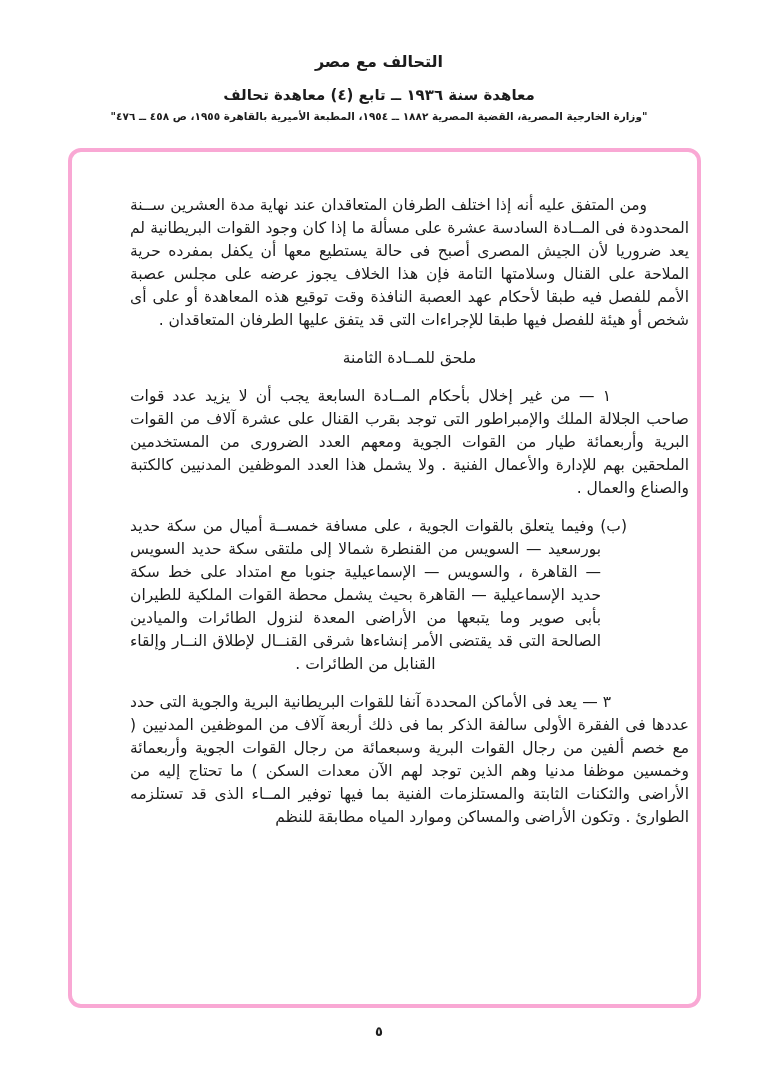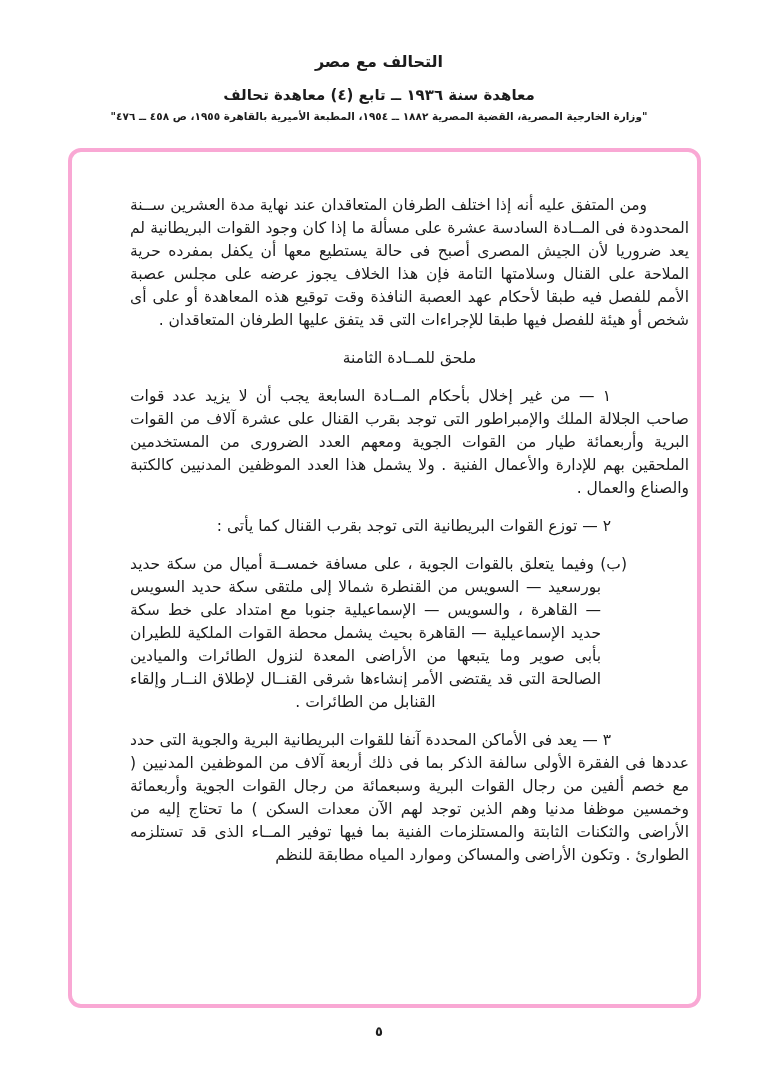--- a/index.html
+++ b/index.html
@@ -88,21 +88,20 @@
   <div class="doc-title">التحالف مع مصر</div>
   <div class="doc-subtitle">معاهدة سنة ١٩٣٦ ــ تابع (٤) معاهدة تحالف</div>
   <div class="doc-source">"وزارة الخارجية المصرية، القضية المصرية ١٨٨٢ ــ ١٩٥٤، المطبعة الأميرية بالقاهرة ١٩٥٥، ص ٤٥٨ ــ ٤٧٦"</div>
 </header>
 
 <div class="green-frame">
   <div class="treaty-body">
     <p class="para indent-sm">ومن المتفق عليه أنه إذا اختلف الطرفان المتعاقدان عند نهاية مدة العشرين ســنة المحدودة فى المــادة السادسة عشرة على مسألة ما إذا كان وجود القوات البريطانية لم يعد ضروريا لأن الجيش المصرى أصبح فى حالة يستطيع معها أن يكفل بمفرده حرية الملاحة على القنال وسلامتها التامة فإن هذا الخلاف يجوز عرضه على مجلس عصبة الأمم للفصل فيه طبقا لأحكام عهد العصبة النافذة وقت توقيع هذه المعاهدة أو على أى شخص أو هيئة للفصل فيها طبقا للإجراءات التى قد يتفق عليها الطرفان المتعاقدان .</p>
     <p class="para annex-heading">ملحق للمــادة الثامنة</p>
     <p class="para indent-lg">١ — من غير إخلال بأحكام المــادة السابعة يجب أن لا يزيد عدد قوات صاحب الجلالة الملك والإمبراطور التى توجد بقرب القنال على عشرة آلاف من القوات البرية وأربعمائة طيار من القوات الجوية ومعهم العدد الضرورى من المستخدمين الملحقين بهم للإدارة والأعمال الفنية . ولا يشمل هذا العدد الموظفين المدنيين كالكتبة والصناع والعمال .</p>
-    <p class="para indent-lg">٢ — توزع القوات البريطانية التى توجد بقرب القنال كما يأتى :</p>
     <p class="para hang-item">(ب) وفيما يتعلق بالقوات الجوية ، على مسافة خمســة أميال من سكة حديد بورسعيد — السويس من القنطرة شمالا إلى ملتقى سكة حديد السويس — القاهرة ، والسويس — الإسماعيلية جنوبا مع امتداد على خط سكة حديد الإسماعيلية — القاهرة بحيث يشمل محطة القوات الملكية للطيران بأبى صوير وما يتبعها من الأراضى المعدة لنزول الطائرات والميادين الصالحة التى قد يقتضى الأمر إنشاءها شرقى القنــال لإطلاق النــار وإلقاء القنابل من الطائرات .</p>
     <p class="para indent-lg">٣ — يعد فى الأماكن المحددة آنفا للقوات البريطانية البرية والجوية التى حدد عددها فى الفقرة الأولى سالفة الذكر بما فى ذلك أربعة آلاف من الموظفين المدنيين ( مع خصم ألفين من رجال القوات البرية وسبعمائة من رجال القوات الجوية وأربعمائة وخمسين موظفا مدنيا وهم الذين توجد لهم الآن معدات السكن ) ما تحتاج إليه من الأراضى والثكنات الثابتة والمستلزمات الفنية بما فيها توفير المــاء الذى قد تستلزمه الطوارئ .  وتكون الأراضى والمساكن وموارد المياه مطابقة للنظم</p>
   </div>
 </div>
 
 <footer class="page-footer">
   <div class="page-number">٥</div>
 </footer>
 
 </body></html>

